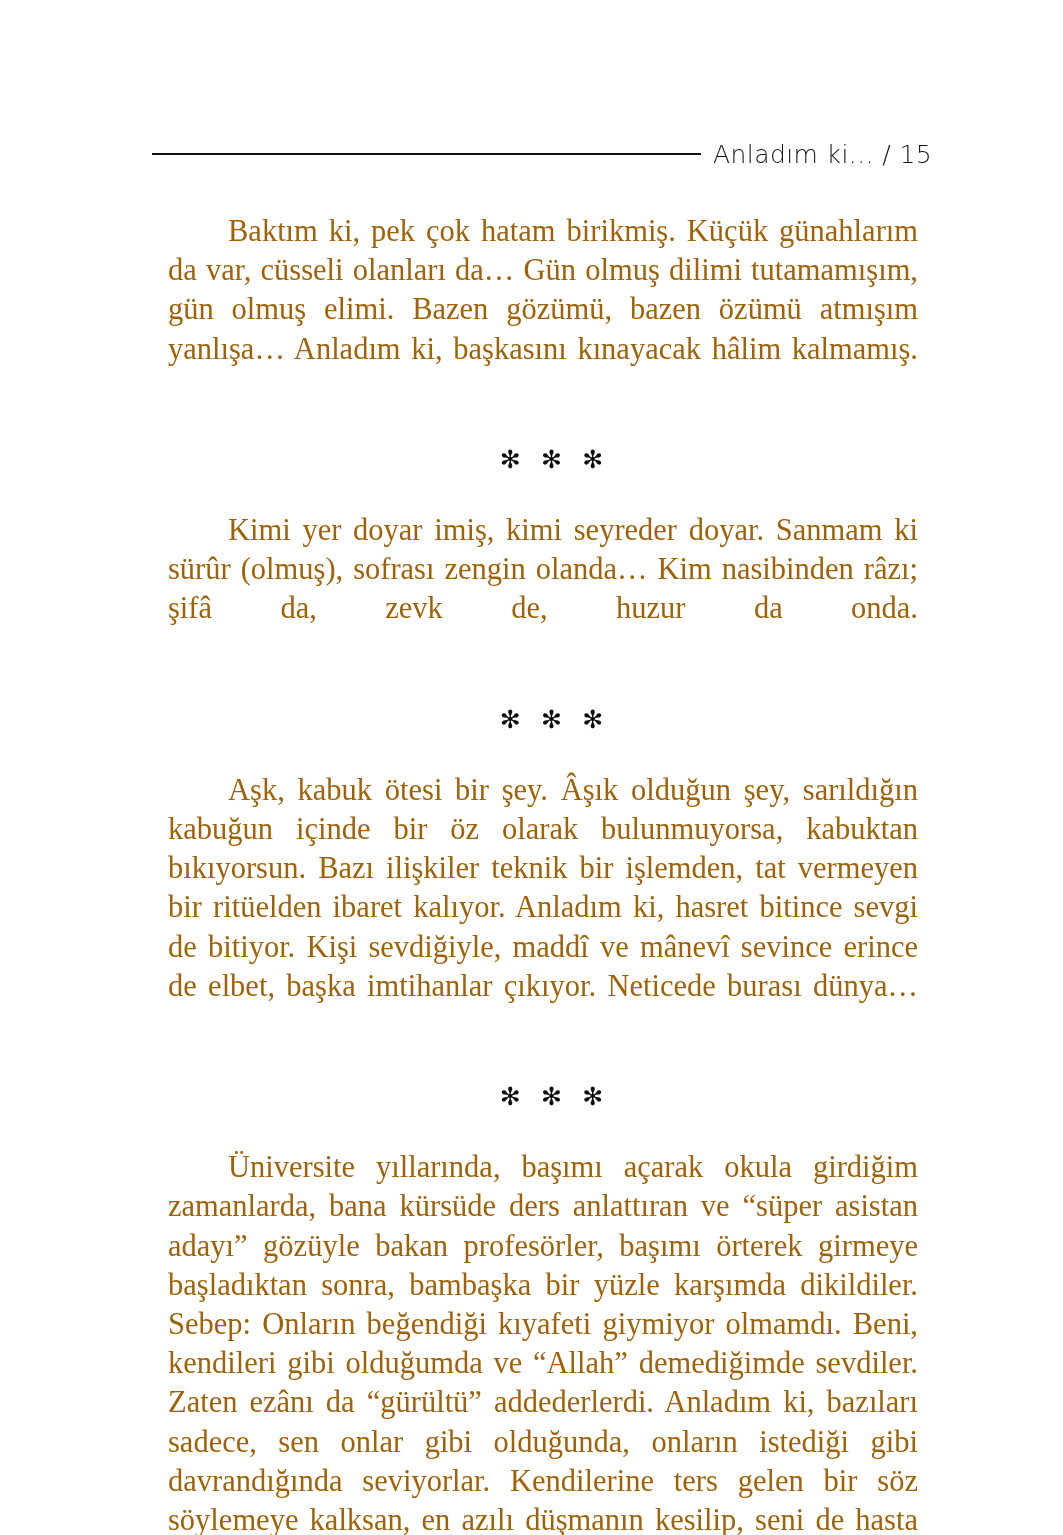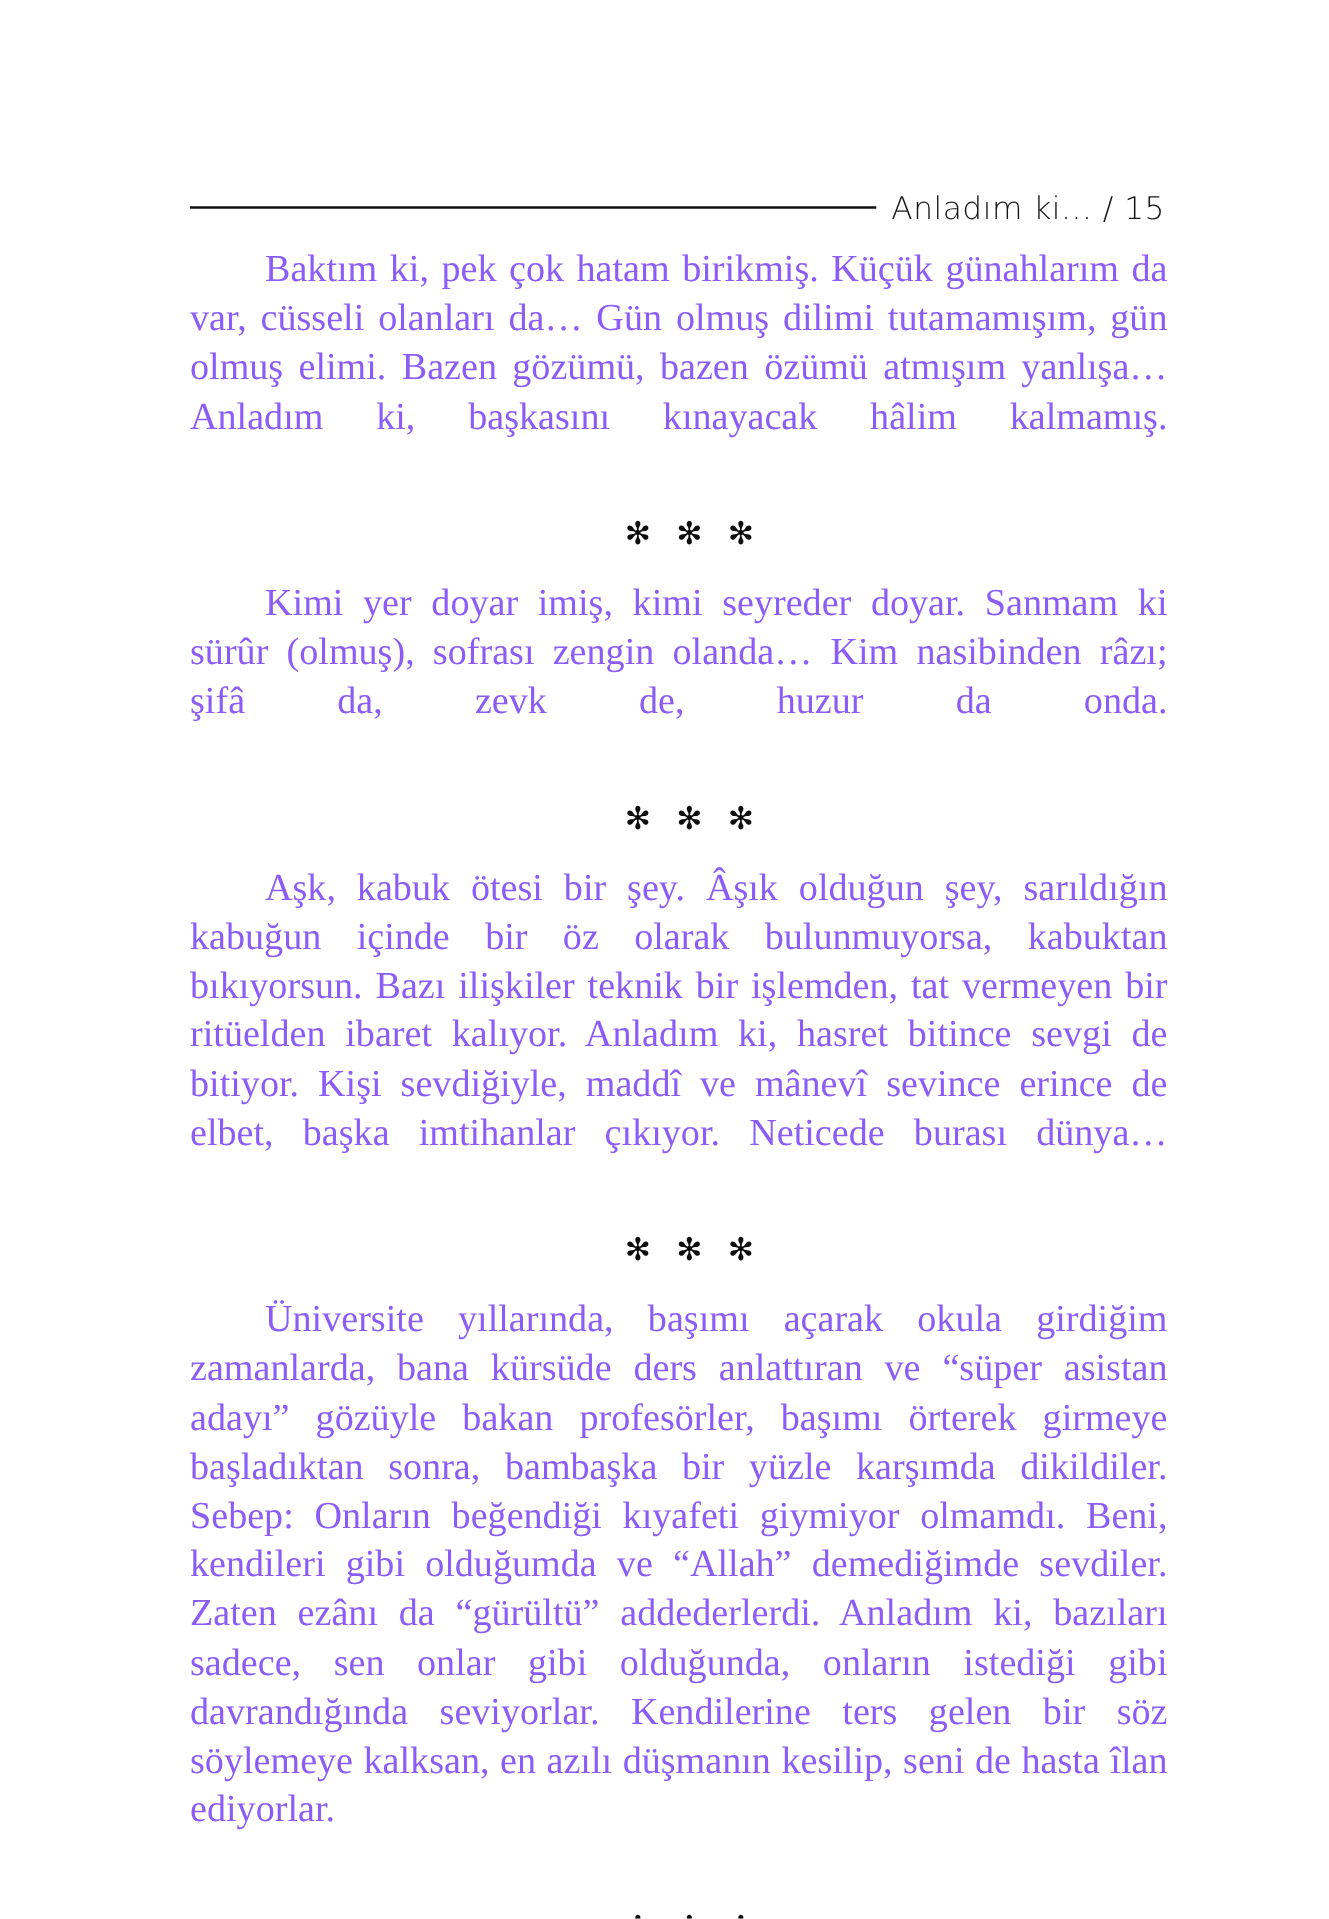--- a/index.html
+++ b/index.html
@@ -22,21 +22,20 @@
   .running-head {
     position: absolute;
     left: 152px;
     top: 134px;
     width: 780px;
     height: 40px;
     display: flex;
     align-items: center;
     justify-content: flex-end;
     gap: 0;
-    margin-top: 12px;
   }
 
   .head-rule {
     flex: 1 1 auto;
     height: 0;
     border-top: 2px solid #111111;
     margin-right: 12px;
     margin-bottom: 1px;
   }
 
@@ -56,25 +55,25 @@
     position: absolute;
     left: 152px;
     top: 196px;
     width: 782px;
   }
 
   .para {
     font-family: "Liberation Serif", "DejaVu Serif", serif;
     font-size: 30.5px;
     line-height: 39.2px;
-    color: #8b5cf6;
+    color: #a16207;
     text-align: justify;
     text-justify: inter-word;
     text-indent: 60px;
-    margin: 0;
+    margin: 16px;
     -webkit-hyphens: none;
     hyphens: none;
     word-spacing: 0.2px;
   }
 
   
   .para::after {
     content: "";
     display: inline-block;
     width: 100%;

